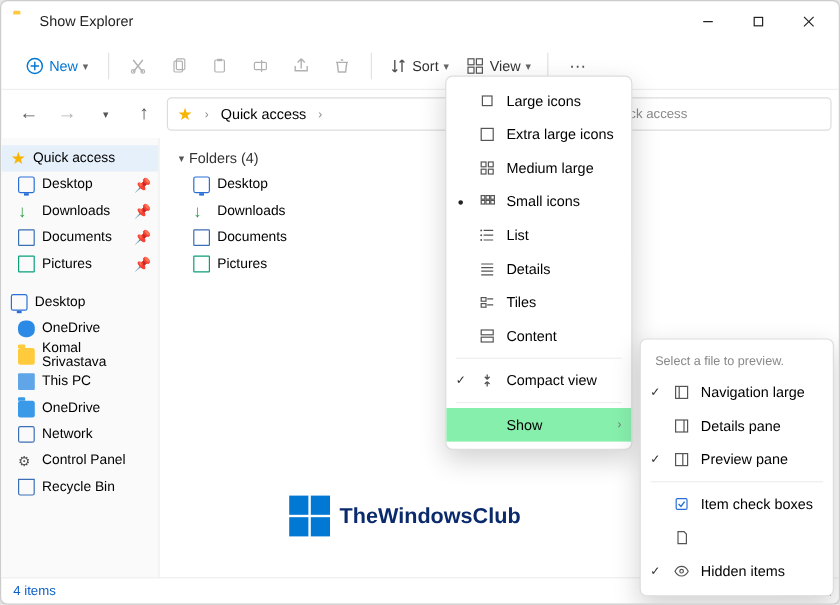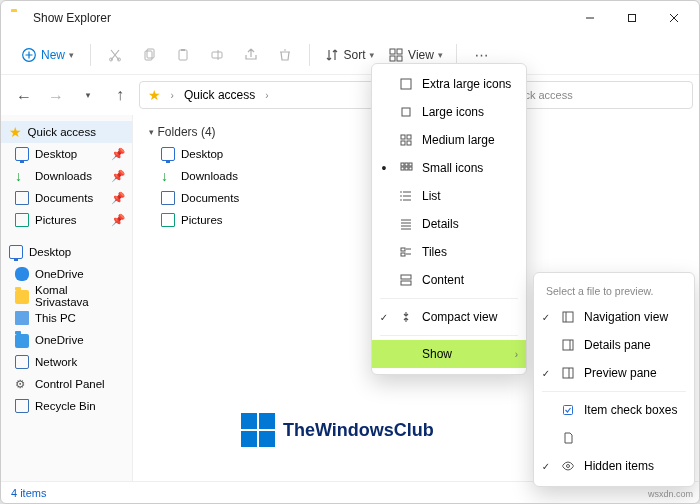--- a/index.html
+++ b/index.html
@@ -72,26 +72,26 @@
   .wm-tile div { background:#0078d4; }
 
   .status { height:22px; border-top:1px solid #eee; display:flex; align-items:center; padding:0 10px; font-size:11px; color:#0b61c9; }
   .corner { position:absolute; right:6px; bottom:4px; font-size:9px; color:#999; }
 
   .menu {
     position:absolute; background:#fff; border:1px solid #ddd; border-radius:6px;
     box-shadow:0 8px 22px rgba(0,0,0,0.18); font-size:12px; padding:6px 0;
   }
   .menu1 { left:370px; top:62px; width:156px; }
-  .menu2 { left:532px; top:271px; width:162px; }
+  .menu2 { left:532px; top:281px; width:162px; }
   .m-item {
     display:flex; align-items:center; height:28px; padding:0 10px 0 6px; gap:8px;
     position:relative;
   }
-  .m-item.hover { background:#bef264; }
+  .m-item.hover { background:#86efac; }
   .m-chk { width:12px; display:flex; justify-content:center; color:#333; font-size:10px; }
   .m-ico { width:16px; display:flex; justify-content:center; color:#555; }
   .m-ico svg { width:14px; height:14px; }
   .m-sub { position:absolute; right:8px; color:#777; font-size:10px; }
   .m-sep { height:1px; background:#eee; margin:4px 8px; }
   .m-head { height:24px; display:flex; align-items:center; padding:0 12px; font-size:10.5px; color:#888; }
   .m-dot { width:12px; display:flex; justify-content:center; color:#222; font-size:14px; line-height:1; }
 
   
   .ico-folder { background:#ffcb3d; border-radius:2px; width:14px; height:11px; position:relative; top:1px; }
@@ -324,33 +324,33 @@
       </div>
     <span>TheWindowsClub</span>
   </div>
   <div class="corner">wsxdn.com</div>
 
   <div class="menu menu1">
     <div class="m-item">
       <span class="m-dot"></span>
       <span class="m-ico">
           <svg viewBox="0 0 14 14">
+            <rect x="3" y="3" width="8" height="8" fill="none" stroke="#555"></rect>
+          </svg>
+        </span>
+      <span>Large icons</span>
+    </div>
+    <div class="m-item">
+      <span class="m-dot"></span>
+      <span class="m-ico">
+          <svg viewBox="0 0 14 14">
             <rect x="2" y="2" width="10" height="10" fill="none" stroke="#555"></rect>
           </svg>
         </span>
       <span>Extra large icons</span>
-    </div>
-    <div class="m-item">
-      <span class="m-dot"></span>
-      <span class="m-ico">
-          <svg viewBox="0 0 14 14">
-            <rect x="3" y="3" width="8" height="8" fill="none" stroke="#555"></rect>
-          </svg>
-        </span>
-      <span>Large icons</span>
     </div>
     <div class="m-item">
       <span class="m-dot"></span>
       <span class="m-ico">
           <svg viewBox="0 0 14 14">
             <rect x="2" y="2" width="4" height="4" fill="none" stroke="#555"></rect>
             <rect x="8" y="2" width="4" height="4" fill="none" stroke="#555"></rect>
             <rect x="2" y="8" width="4" height="4" fill="none" stroke="#555"></rect>
             <rect x="8" y="8" width="4" height="4" fill="none" stroke="#555"></rect>
           </svg>
@@ -441,21 +441,21 @@
   <div class="menu menu2">
     <div class="m-head">Select a file to preview.</div>
     <div class="m-item">
       <span class="m-chk">✓</span>
       <span class="m-ico">
           <svg viewBox="0 0 14 14">
             <rect x="2" y="2" width="10" height="10" fill="none" stroke="#555"></rect>
             <line x1="5" y1="2" x2="5" y2="12" stroke="#555"></line>
           </svg>
         </span>
-      <span>Navigation view</span>
+      <span>Navigation large</span>
     </div>
     <div class="m-item">
       <span class="m-chk"></span>
       <span class="m-ico">
           <svg viewBox="0 0 14 14">
             <rect x="2" y="2" width="10" height="10" fill="none" stroke="#555"></rect>
             <line x1="9" y1="2" x2="9" y2="12" stroke="#555"></line>
           </svg>
         </span>
       <span>Details pane</span>

